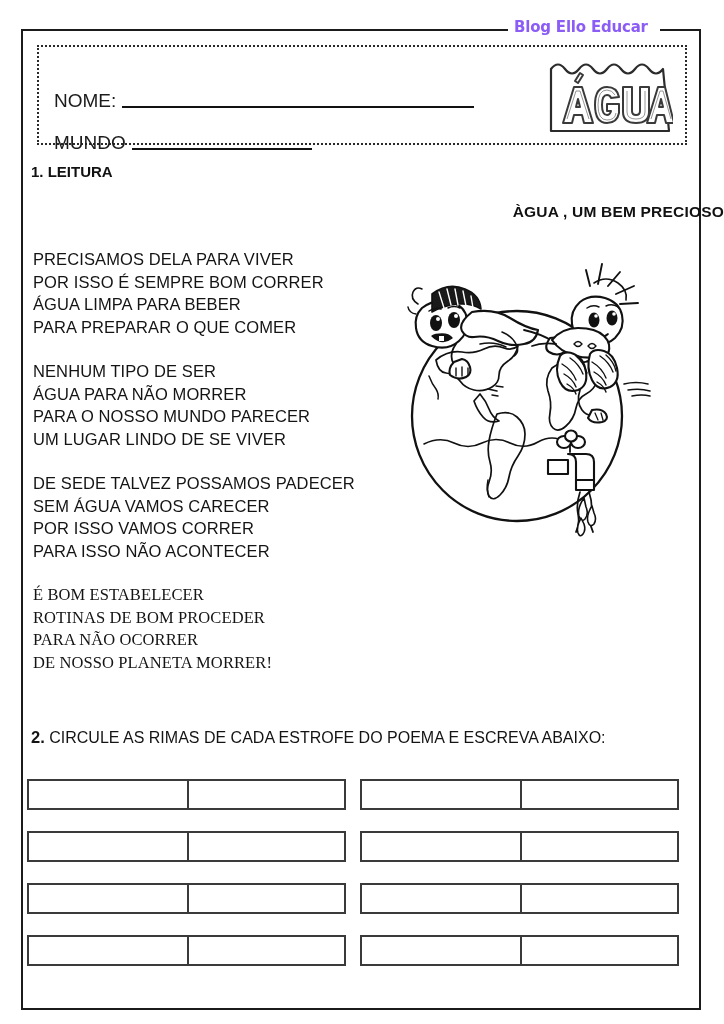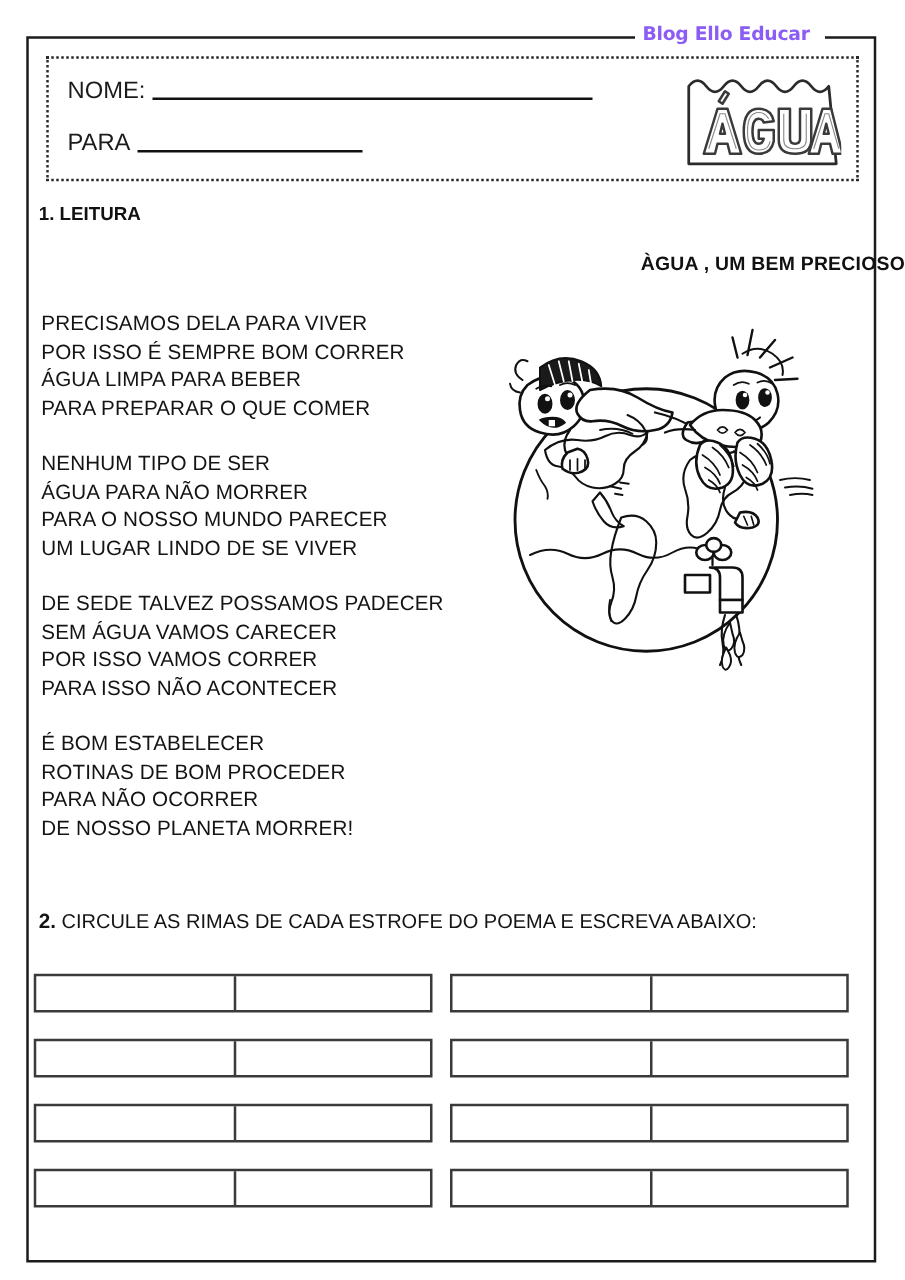--- a/index.html
+++ b/index.html
@@ -56,20 +56,21 @@
     top: 45px;
     width: 650px;
     height: 100px;
     border: 2px dotted #2a2a2a;
     box-sizing: border-box;
   }
   .field-row {
     position: absolute;
     display: flex;
     align-items: flex-end;
+    margin-top: 28px;
   }
   .field-row.nome { left: 15px; top: 16px; }
   .field-row.data { left: 15px; top: 58px; }
   .field-label {
     font-size: 19px;
     color: #1b1b1b;
     line-height: 1;
     white-space: nowrap;
   }
   .field-rule {
@@ -120,21 +121,21 @@
     position: absolute;
     left: 33px;
     top: 248px;
     width: 380px;
     font-size: 16.5px;
     line-height: 22.5px;
     color: #141414;
     letter-spacing: 0.1px;
   }
   .stanza { margin: 0 0 22px 0; }
-  .stanza:last-child { margin-bottom: 12px; }
+  .stanza:last-child { margin-bottom: 12px; font-family: Liberation Serif, serif; }
   .poem-line { white-space: nowrap; }
 
   
   .illustration {
     position: absolute;
     left: 384px;
     top: 248px;
     width: 280px;
     height: 290px;
   }
@@ -192,21 +193,21 @@
 <div class="brand-title">Blog Ello Educar</div>
 
 <div class="id-box">
 
   <div class="field-row nome">
     <span class="field-label">NOME:</span>
     <span class="field-rule"></span>
   </div>
 
   <div class="field-row data">
-    <span class="field-label">PARA</span>
+    <span class="field-label">MUNDO</span>
     <span class="field-rule"></span>
   </div>
 
   <div class="agua-logo">
     <svg viewBox="0 0 126 78" width="126" height="78" xmlns="http://www.w3.org/2000/svg">
 
       <path d="M4 12 q7 -9 14 0 q7 9 14 0 q7 -9 14 0 q7 9 14 0 q7 -9 14 0 q7 9 14 0 q7 -9 14 0 q7 9 14 0 L122 74 L4 74 Z" fill="#ffffff" stroke="#2b2b2b" stroke-width="2.2" stroke-linejoin="round"></path>
 
       <g fill="#ffffff" stroke="#3a3a3a" stroke-width="2" stroke-linejoin="round">
 

